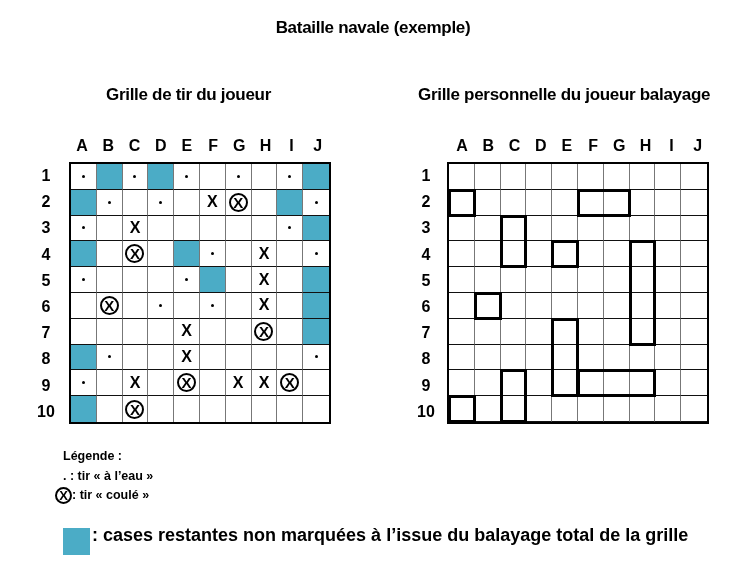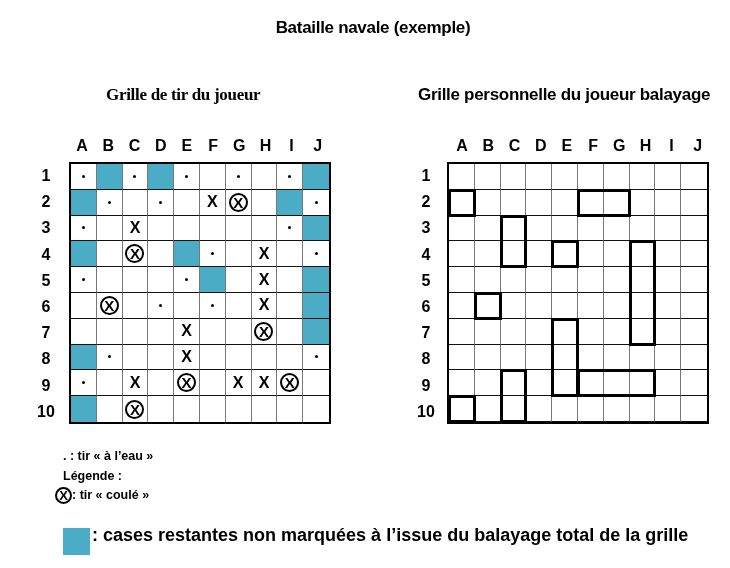--- a/index.html
+++ b/index.html
@@ -5,21 +5,21 @@
   html, body { margin: 0; padding: 0; }
   body {
     width: 730px; height: 568px; position: relative; overflow: hidden;
     background: #ffffff; color: #000;
     font-family: "Liberation Sans", "DejaVu Sans", sans-serif;
     font-weight: bold;
   }
   .abs { position: absolute; }
   .title { left: 0; width: 730px; top: 18px; text-align: center; font-size: 17px; letter-spacing: -0.3px; padding-left: 16px; box-sizing: border-box; }
   .subtitle { top: 85px; font-size: 17px; letter-spacing: -0.3px; white-space: nowrap; }
-  .st-left { left: 106px; font-family: Liberation Serif, serif; }
+  .st-left { left: 106px; }
   .st-right { left: 418px; }
 
   .col-labels { top: 137px; height: 20px; display: flex; }
   .col-labels span { width: 26.2px; text-align: center; font-size: 16px; }
   .row-labels { width: 30px; display: flex; flex-direction: column; }
   .row-labels span { height: 26.2px; line-height: 26.2px; text-align: center; font-size: 16px; }
 
   .grid {
     top: 162px; width: 262px; height: 262px;
     display: grid; grid-template-columns: repeat(10, 1fr); grid-template-rows: repeat(10, 1fr);
@@ -390,21 +390,21 @@
     <div class="ship" style="left: 102.2px; top: 76.4px; width: 27.8px; height: 27.8px;"></div>
     <div class="ship" style="left: 179.6px; top: 76.4px; width: 27.8px; height: 105.2px;"></div>
     <div class="ship" style="left: 24.8px; top: 128px; width: 27.8px; height: 27.8px;"></div>
     <div class="ship" style="left: 102.2px; top: 153.8px; width: 27.8px; height: 79.4px;"></div>
     <div class="ship" style="left: 128px; top: 205.4px; width: 79.4px; height: 27.8px;"></div>
     <div class="ship" style="left: 50.6px; top: 205.4px; width: 27.8px; height: 53.6px;"></div>
     <div class="ship" style="left: -1px; top: 231.2px; width: 27.8px; height: 27.8px;"></div>
   </div>
 
 <div class="abs legend">
+  <div class="line">Légende :</div>
   <div class="line">. : tir « à l’eau »</div>
-  <div class="line">Légende :</div>
   <div class="line">
     <span class="circ-sm">X</span>
     <span>: tir « coulé »</span>
   </div>
 </div>
 <div class="abs swatch"></div>
 <div class="abs swatch-label">: cases restantes non marquées à l’issue du balayage total de la grille</div>
 
 </body></html>

